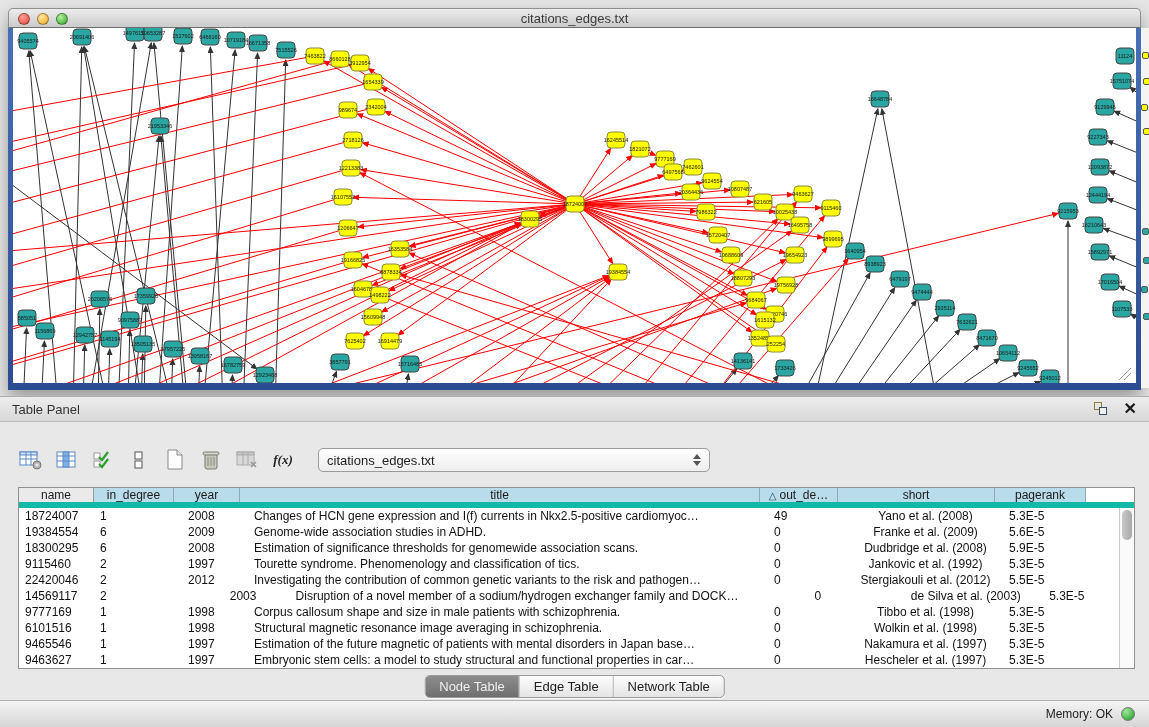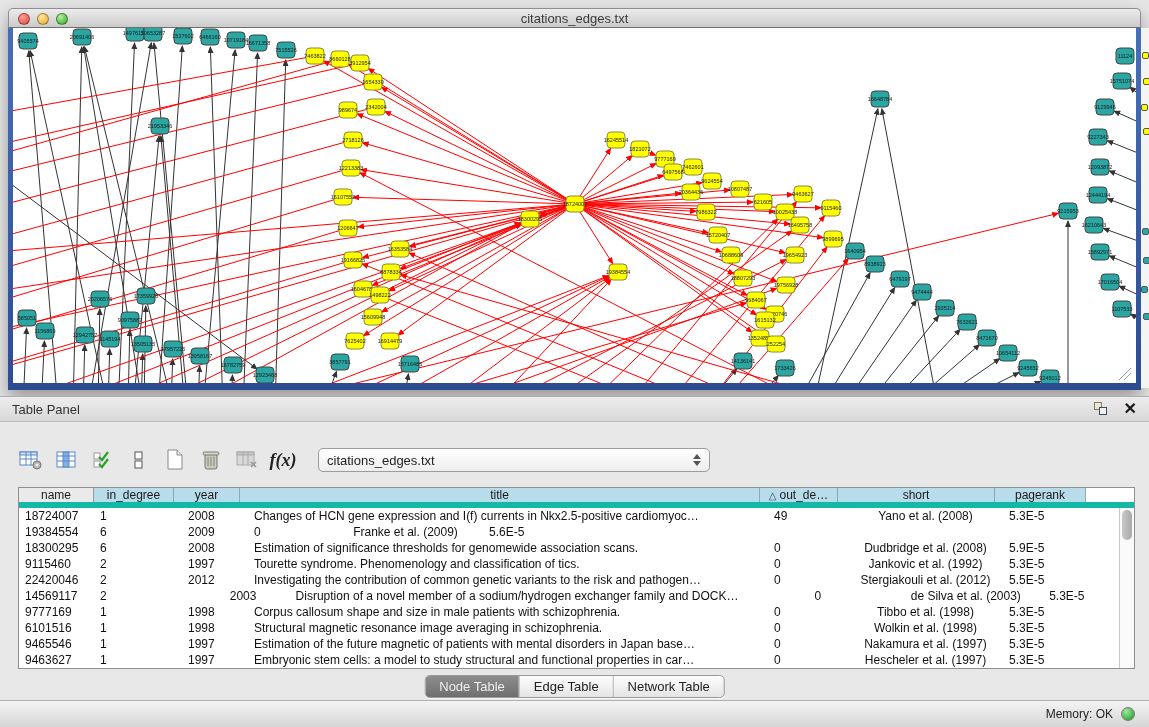--- a/index.html
+++ b/index.html
@@ -34,21 +34,21 @@
     border-bottom:1px solid #bdbdbd; display:flex; align-items:center; padding:0 12px; }
   .panel-title { font-size:13px; color:#333; }
   .panel-header .spacer { flex:1; }
   .float-btn { width:18px; height:16px; position:relative; margin-right:14px; cursor:pointer; }
   .float-btn .sq1 { position:absolute; left:2px; top:1px; width:8px; height:8px; border:1.5px solid #8d7c42; background:transparent; }
   .float-btn .sq2 { position:absolute; left:7px; top:6px; width:8px; height:8px; border:1.5px solid #3c4a66; background:#f0f0f0; }
   .close-btn { font-size:16px; font-weight:bold; color:#1a1a1a; line-height:14px; cursor:pointer; }
 
   .toolbar { position:absolute; left:18px; top:48px; height:30px; display:flex; align-items:center; gap:10px; }
   .tool-btn { width:26px; height:26px; display:flex; align-items:center; justify-content:center; cursor:pointer; }
-  .fx { font-family:"Liberation Serif", serif; font-style:italic; font-weight:bold; font-size:18px; color:#222; }
+  .fx { font-family:"Liberation Serif", serif; font-style:italic; font-weight:bold; font-size:13px; color:#222; }
   .combo { margin-left:12px; width:392px; height:24px; background:linear-gradient(#ffffff,#ededed);
     border:1px solid #9c9c9c; border-radius:5px; display:flex; align-items:center; padding:0 8px; cursor:pointer; }
   .combo-value { flex:1; font-size:13px; color:#222; }
   .combo-arrows { display:flex; flex-direction:column; gap:2px; align-items:center; }
   .combo-arrows i { width:0; height:0; border-left:4px solid transparent; border-right:4px solid transparent; }
   .combo-arrows .up { border-bottom:5px solid #555; }
   .combo-arrows .down { border-top:5px solid #555; }
 
   .grid-table { position:absolute; left:18px; top:90px; width:1117px; height:182px;
     background:#fff; border:1px solid #8f8f8f; }
@@ -759,20 +759,21 @@
           <div class="td" style="width: 66px;">2008</div>
           <div class="td" style="width: 520px;">Changes of HCN gene expression and I(f) currents in Nkx2.5-positive cardiomyoc…</div>
           <div class="td" style="width: 78px;">49</div>
           <div class="td center" style="width: 157px;">Yano et al. (2008)</div>
           <div class="td" style="width: 91px;">5.3E-5</div>
         </div>
         <div class="tr">
           <div class="td" style="width: 75px;">19384554</div>
           <div class="td" style="width: 88px;">6</div>
           <div class="td" style="width: 66px;">2009</div>
+          <div class="td" style="width: 520px;">Genome-wide association studies in ADHD.</div>
           <div class="td" style="width: 78px;">0</div>
           <div class="td center" style="width: 157px;">Franke et al. (2009)</div>
           <div class="td" style="width: 91px;">5.6E-5</div>
         </div>
         <div class="tr">
           <div class="td" style="width: 75px;">18300295</div>
           <div class="td" style="width: 88px;">6</div>
           <div class="td" style="width: 66px;">2008</div>
           <div class="td" style="width: 520px;">Estimation of significance thresholds for genomewide association scans.</div>
           <div class="td" style="width: 78px;">0</div>

